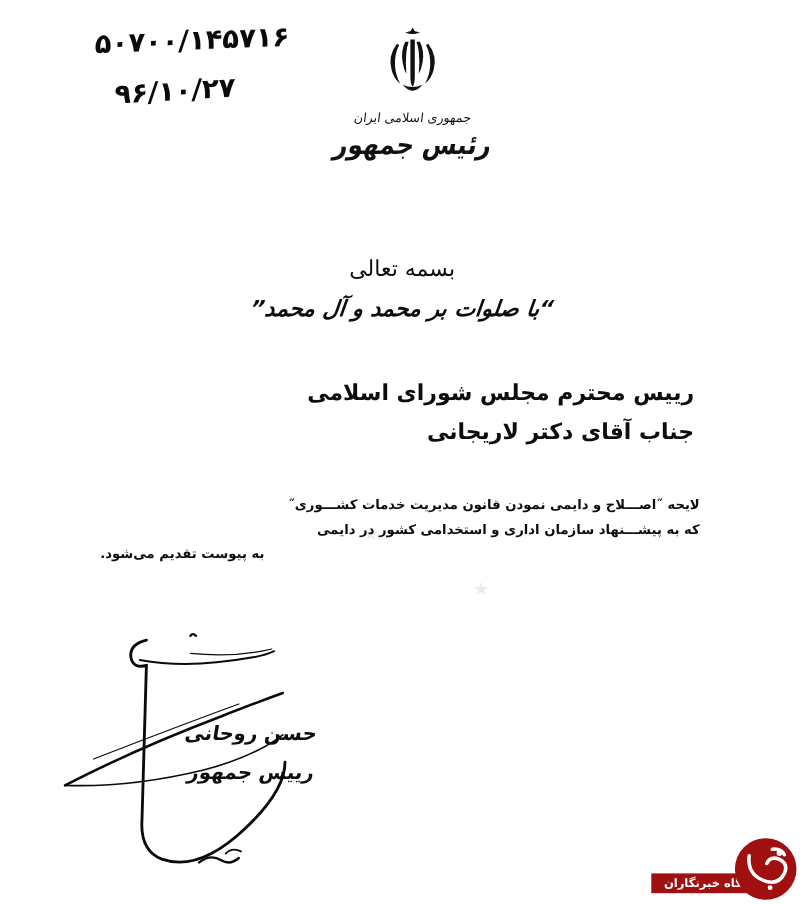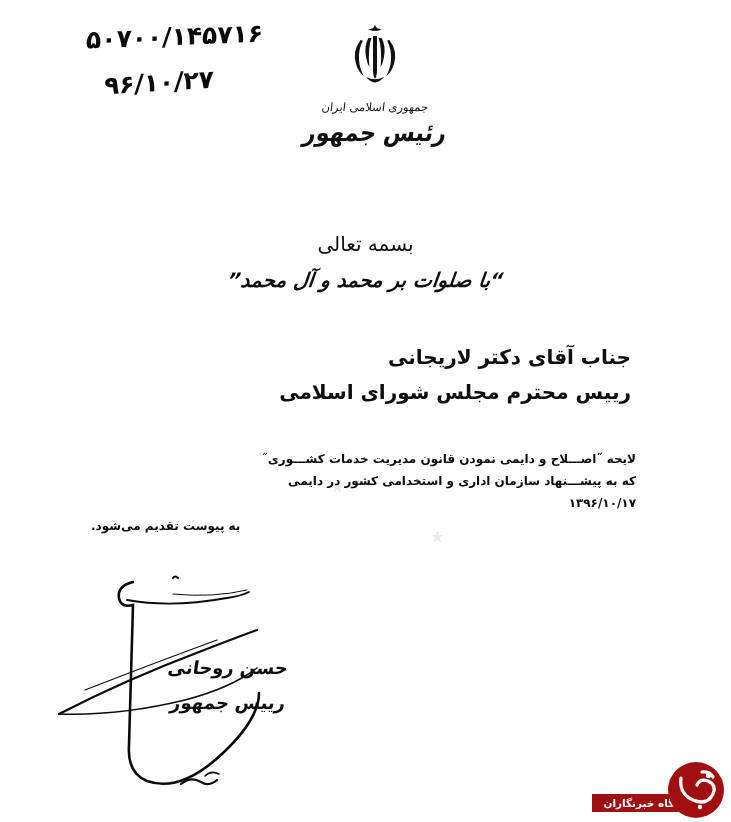--- a/index.html
+++ b/index.html
@@ -232,28 +232,27 @@
       </g>
     </svg>
     <div class="lh-line1">جمهوری اسلامی ایران</div>
     <div class="lh-line2">رئیس جمهور</div>
   </div>
 
   <div id="besmeh" class="invocation">بسمه تعالی</div>
   <div id="salawat" class="invocation">“با صلوات بر محمد و آل محمد”</div>
 
   <div id="addressee">
+    <div class="ad-line">رییس محترم مجلس شورای اسلامی</div>
     <div class="ad-line">جناب آقای دکتر لاریجانی</div>
-    <div class="ad-line">رییس محترم مجلس شورای اسلامی</div>
   </div>
 
   <div id="body-paragraph">
     <div class="bp-line">لایحه ˝اصـــلاح و دایمی نمودن قانون مدیریت خدمات کشـــوری˝</div>
     <div class="bp-line">که به پیشـــنهاد سازمان اداری و استخدامی کشور در دایمی</div>
-    <div class="bp-line">۱۳۹۶/۱۰/۱۷</div>
     <div class="bp-line last">به پیوست تقدیم می‌شود.</div>
   </div>
 
   <svg id="signature-scrawl" viewBox="0 0 270 235">
     <g fill="none" stroke="#0b0b0b" stroke-linecap="round">
 
       <path d="M78 10 q-16 4 -14 16 q2 10 14 7 l-4 140 q-2 28 18 36 q34 12 76 -28 q36 -34 36 -60" stroke-width="2.6"></path>
 
       <path d="M4 142 q66 -34 140 -62 q36 -14 58 -22" stroke-width="2.3"></path>
       <path d="M4 142 q60 2 126 -14 q46 -12 72 -32" stroke-width="1.5"></path>

